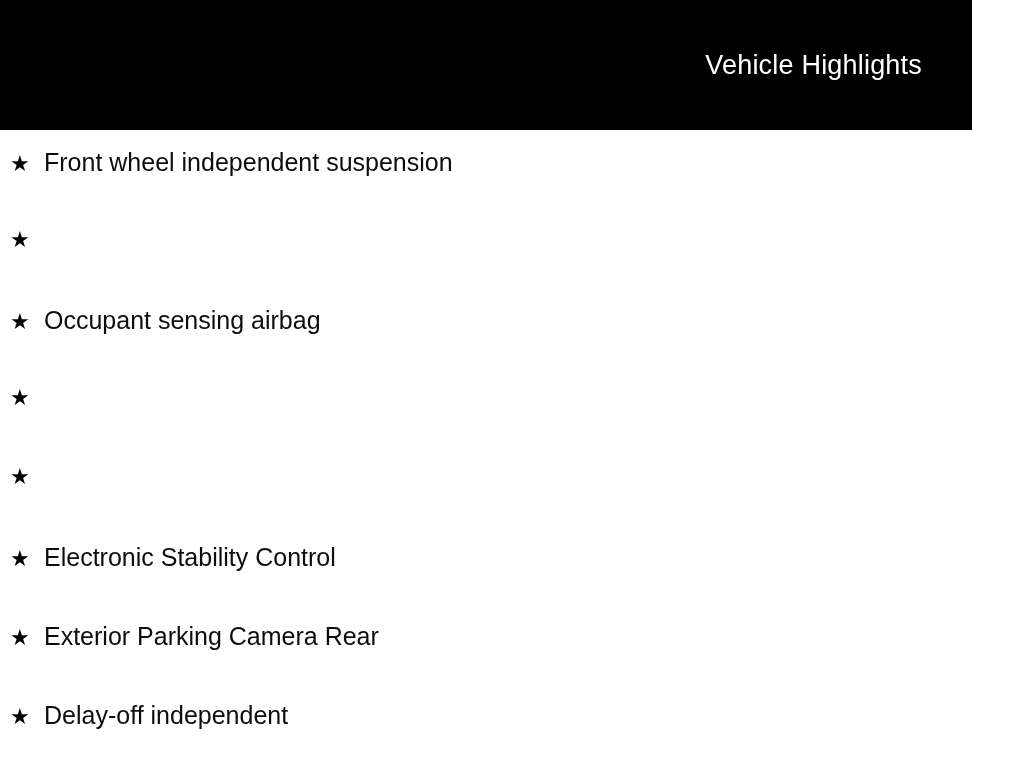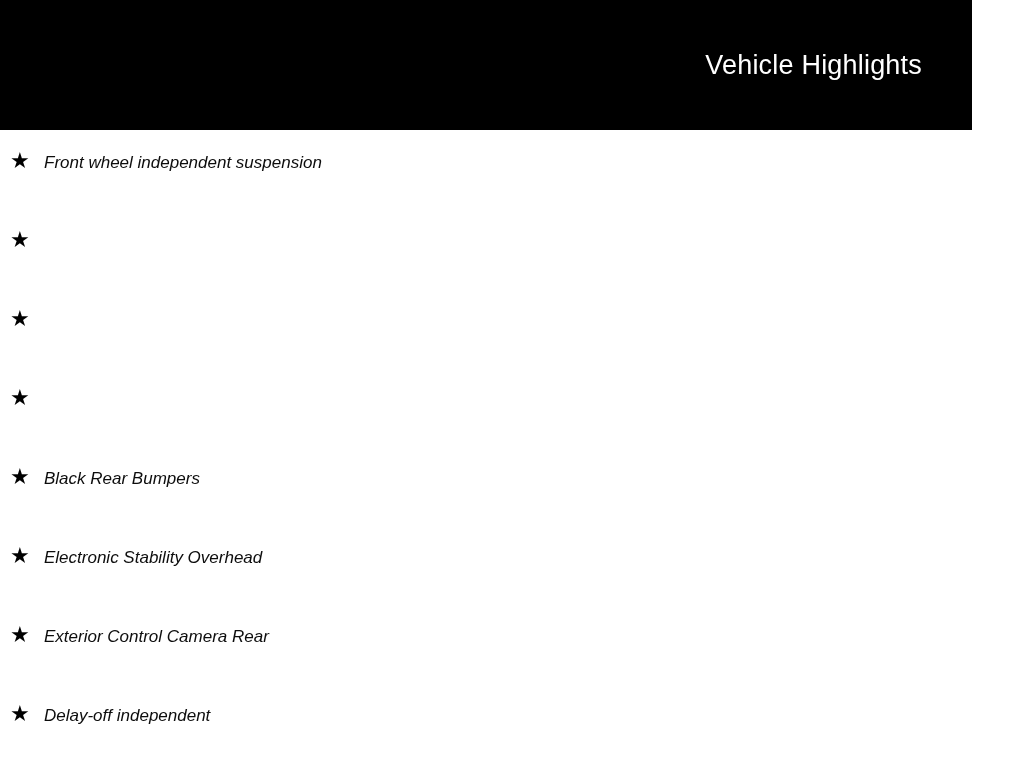--- a/index.html
+++ b/index.html
@@ -51,25 +51,24 @@
   }
   .bullet-star {
     flex: 0 0 auto;
     width: 34px;
     color: #000000;
     font-size: 22px;
     line-height: 1;
   }
   .item-text {
     color: #0d0d0d;
-    font-size: 17px;
+    font-size: 25px;
     font-weight: 400;
     line-height: 1;
     white-space: nowrap;
-    font-style: italic;
   }
 </style>
 </head>
 <body>
 
 <div class="page">
 
   <div class="header-bar">
     <div class="header-title">Vehicle Highlights</div>
   </div>
@@ -77,35 +76,35 @@
   <ul class="highlights-list">
     <li class="highlight-item">
       <span class="bullet-star">★</span>
       <span class="item-text">Front wheel independent suspension</span>
     </li>
     <li class="highlight-item">
       <span class="bullet-star">★</span>
     </li>
     <li class="highlight-item">
       <span class="bullet-star">★</span>
+      <span class="item-text">Occupant sensing airbag</span>
     </li>
     <li class="highlight-item">
       <span class="bullet-star">★</span>
     </li>
     <li class="highlight-item">
       <span class="bullet-star">★</span>
-      <span class="item-text">Black Rear Bumpers</span>
     </li>
     <li class="highlight-item">
       <span class="bullet-star">★</span>
-      <span class="item-text">Electronic Stability Overhead</span>
+      <span class="item-text">Electronic Stability Control</span>
     </li>
     <li class="highlight-item">
       <span class="bullet-star">★</span>
-      <span class="item-text">Exterior Control Camera Rear</span>
+      <span class="item-text">Exterior Parking Camera Rear</span>
     </li>
     <li class="highlight-item">
       <span class="bullet-star">★</span>
       <span class="item-text">Delay-off independent</span>
     </li>
   </ul>
 
 </div>
 
 </body></html>

